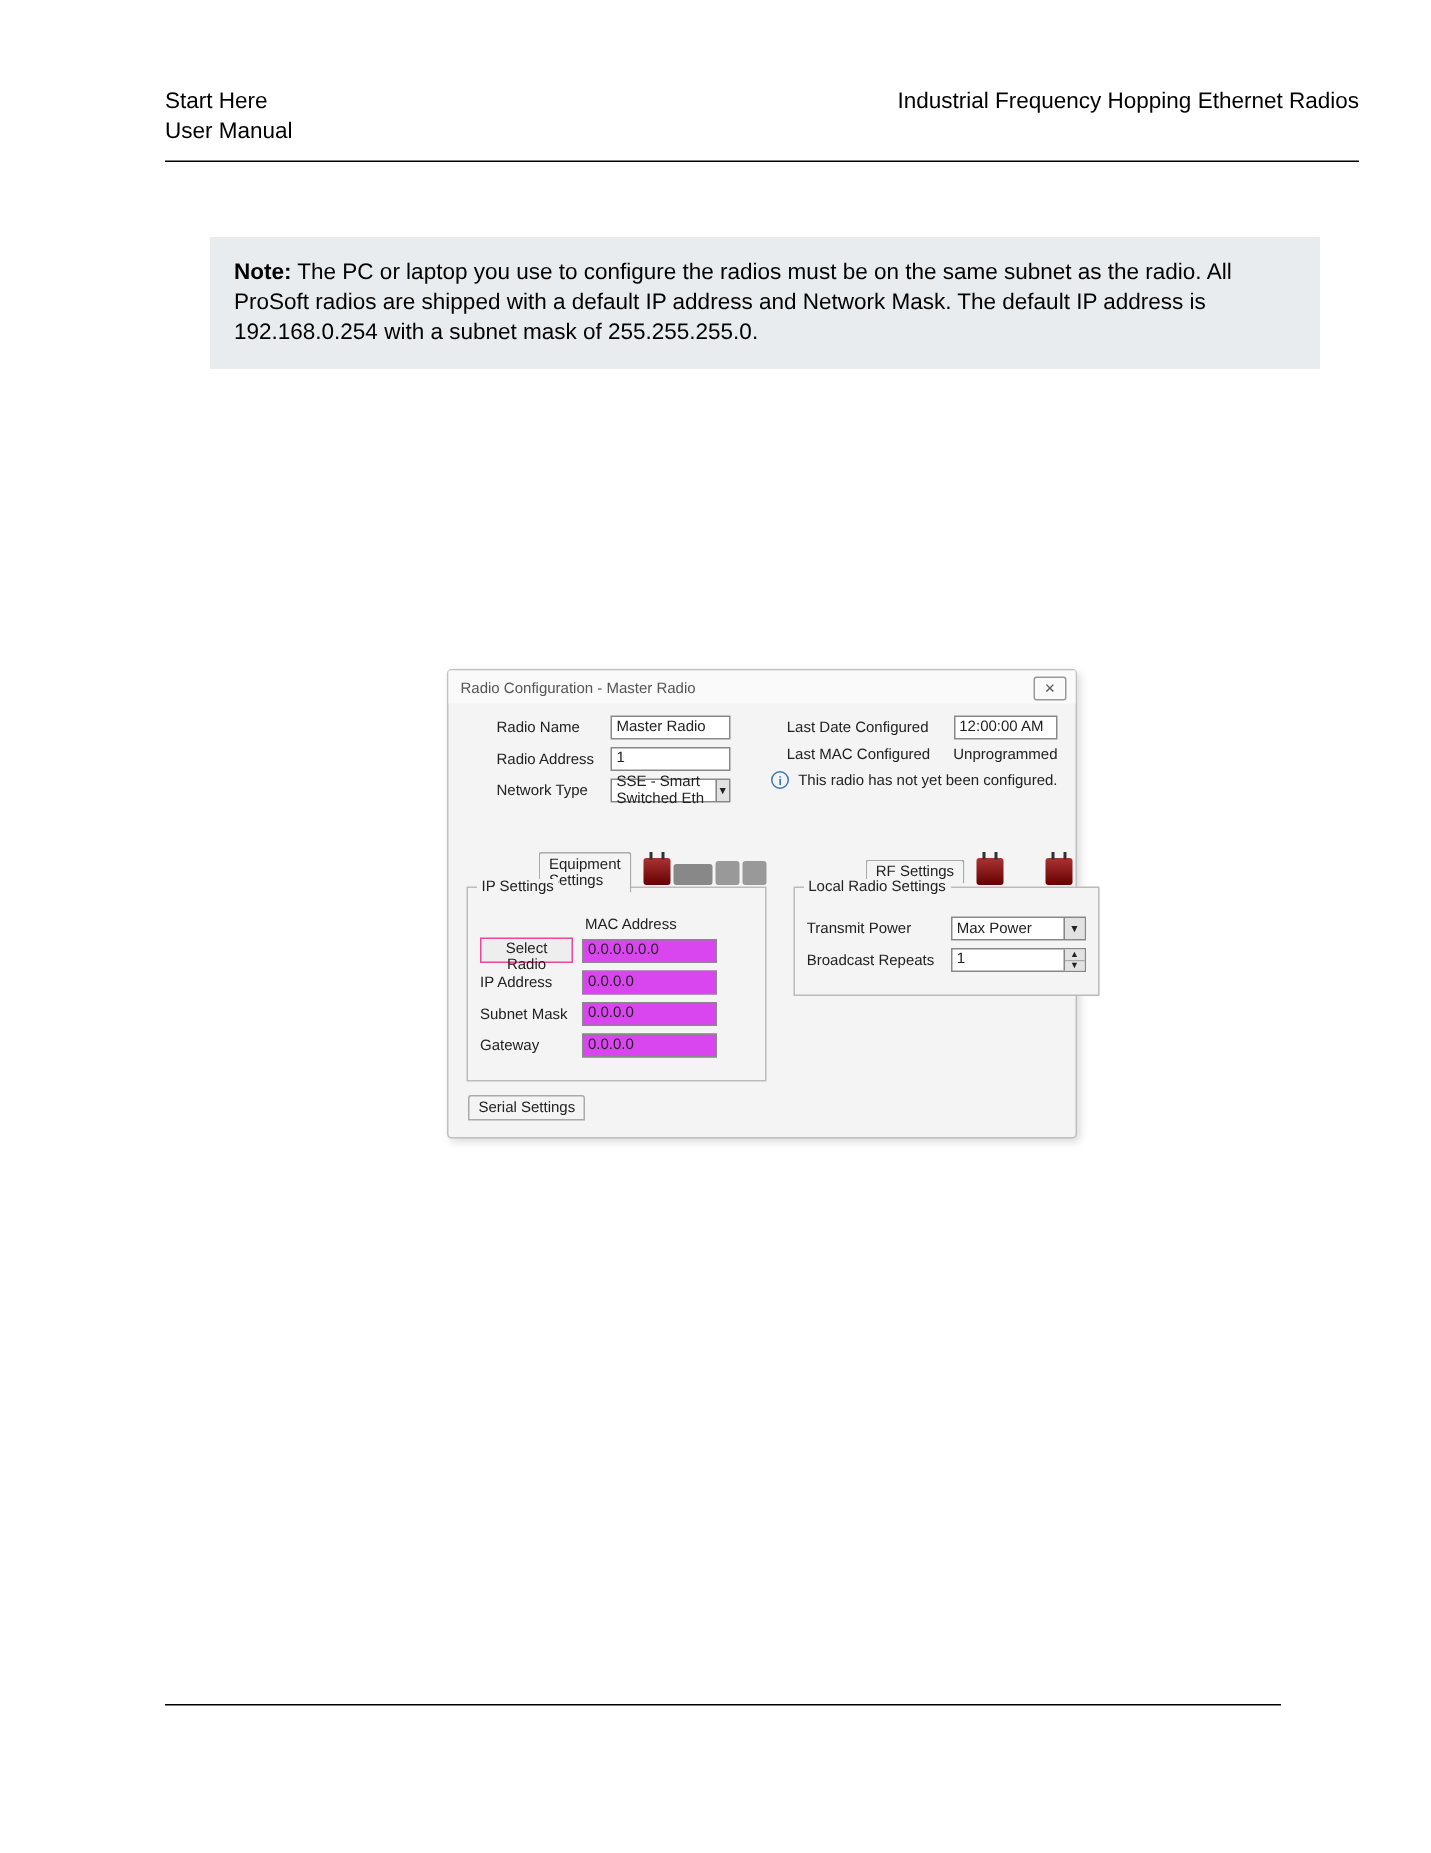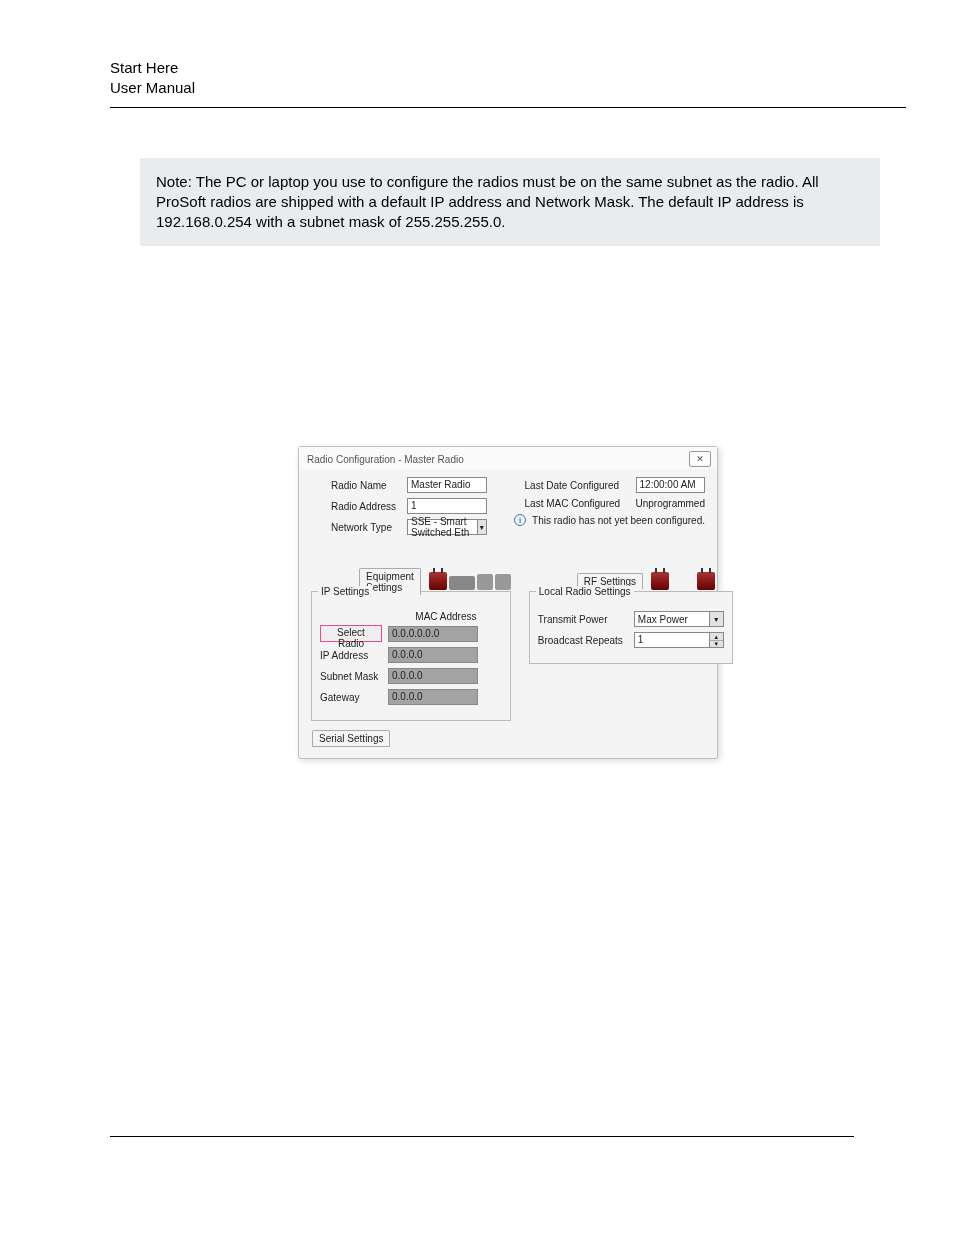--- a/index.html
+++ b/index.html
@@ -30,21 +30,21 @@
     margin: 0 0 50px 0;
   }
   .note-box {
     background: #e8ecef;
     padding: 14px 16px;
     font-size: 15px;
     line-height: 1.35;
     margin: 0 0 0 30px;
     width: 740px;
   }
-  .note-box b { font-weight: normal; }
+  .note-box b { font-weight: bold; }
   .dialog-wrap {
     display: flex;
     justify-content: center;
     margin-top: 200px;
   }
   .dialog {
     width: 420px;
     background: #f4f4f4;
     border: 1px solid #bfbfbf;
     border-radius: 3px;
@@ -162,22 +162,22 @@
   .tiny-icon.serial { background:#999; width:16px; height:16px; border-radius:2px; }
   .fieldset {
     border: 1px solid #bbb;
     margin-top: -1px;
     padding: 8px 8px 10px 8px;
     background: #f4f4f4;
   }
   .fs-title { font-size: 10px; background: #f4f4f4; position: relative; top: -14px; left: -2px; display: inline-block; padding: 0 3px; }
   .ip-row { display: flex; align-items: center; gap: 6px; margin-bottom: 5px; }
   .ip-label { width: 62px; font-size: 10px; }
-  .ip-input { width: 90px; height: 16px; border: 1px solid #888; background: #a3a3a3; font-size: 10px; padding: 0 3px; line-height: 14px; }
-  .mac-label { font-size: 10px; margin: 0 0 3px 70px; text-align: center; }
+  .ip-input { width: 90px; height: 16px; border: 1px solid #888; background: #d946ef; font-size: 10px; padding: 0 3px; line-height: 14px; }
+  .mac-label { font-size: 10px; margin: 0 0 3px 70px; }
   .sel-btn {
     border: 1px solid #ec4899;
     background: #eee;
     font-size: 10px;
     padding: 1px 4px;
     height: 17px;
     width: 62px;
     text-align: center;
   }
   .rf-row { display: flex; align-items: center; gap: 6px; margin-bottom: 5px; }
@@ -233,20 +233,21 @@
 <body>
 
 <div class="page">
 
   <div class="header">
     <div class="header-left">
       <div>Start Here</div>
       <div>User Manual</div>
     </div>
     <div class="header-right">
+      <div>Industrial Frequency Hopping Ethernet Radios</div>
     </div>
   </div>
 
   <hr class="hr-line">
 
   <div class="note-box">
     <b>Note:</b><span> The PC or laptop you use to configure the radios must be on the same subnet as the radio. All ProSoft radios are shipped with a default IP address and Network Mask.  The default IP address is 192.168.0.254 with a subnet mask of 255.255.255.0.</span>
   </div>
 
   <div class="dialog-wrap">

